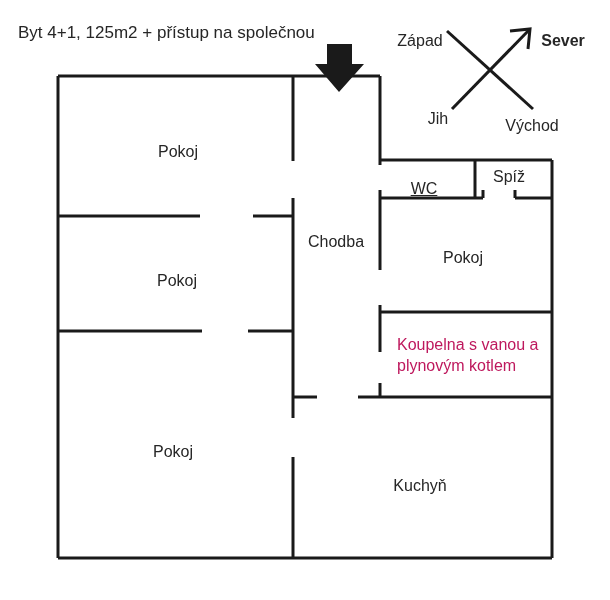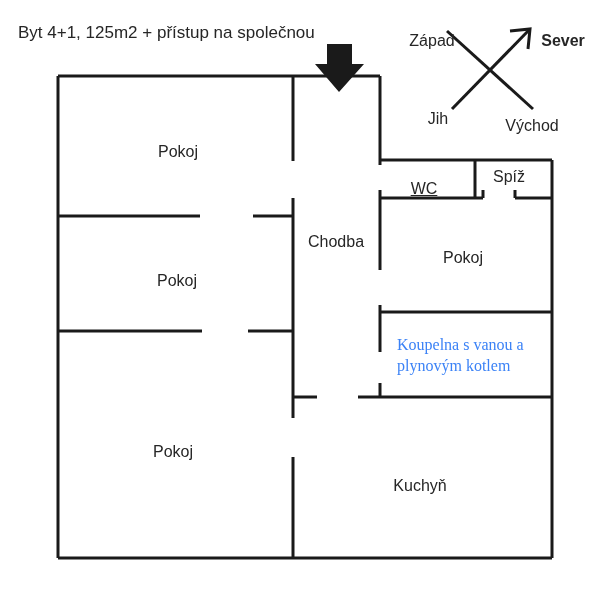--- a/index.html
+++ b/index.html
@@ -14,21 +14,21 @@
     position:absolute;left:18px;top:22px;
     font-size:17px;line-height:21px;color:#262626;
     white-space:nowrap;
   }
   .label{
     position:absolute;transform:translate(-50%,-50%);
     font-size:16px;color:#262626;white-space:nowrap;
   }
   .label-block{
     position:absolute;font-size:16px;line-height:21px;
-    color:#3b82f6;white-space:nowrap;text-align:left;font-family:Liberation Serif, serif;
+    color:#be185d;white-space:nowrap;text-align:left;
   }
 </style>
 </head>
 <body>
 
 <div class="stage">
 
   <svg class="plan-svg" width="610" height="600" viewBox="0 0 610 600">
 
     <g stroke="#1a1a1a" stroke-width="3" fill="none" stroke-linecap="butt">
@@ -77,21 +77,21 @@
       <line x1="447" y1="31" x2="533" y2="109"></line>
       <line x1="452" y1="109" x2="529" y2="30"></line>
       <polyline points="510,31 530,29 528,49"></polyline>
     </g>
   </svg>
 
   <div class="title">
     <div>Byt 4+1, 125m2 + přístup na společnou</div>
   </div>
 
-  <div class="label" style="left:432px;top:41px;">Západ</div>
+  <div class="label" style="left:420px;top:41px;">Západ</div>
   <div class="label" style="left:563px;top:41px;font-weight:bold;">Sever</div>
   <div class="label" style="left:438px;top:119px;">Jih</div>
   <div class="label" style="left:532px;top:126px;">Východ</div>
 
   <div class="label" style="left:178px;top:152px;">Pokoj</div>
   <div class="label" style="left:177px;top:281px;">Pokoj</div>
   <div class="label" style="left:173px;top:452px;">Pokoj</div>
   <div class="label" style="left:336px;top:242px;">Chodba</div>
   <div class="label" style="left:424px;top:189px;text-decoration:underline;">WC</div>
   <div class="label" style="left:509px;top:177px;">Spíž</div>

